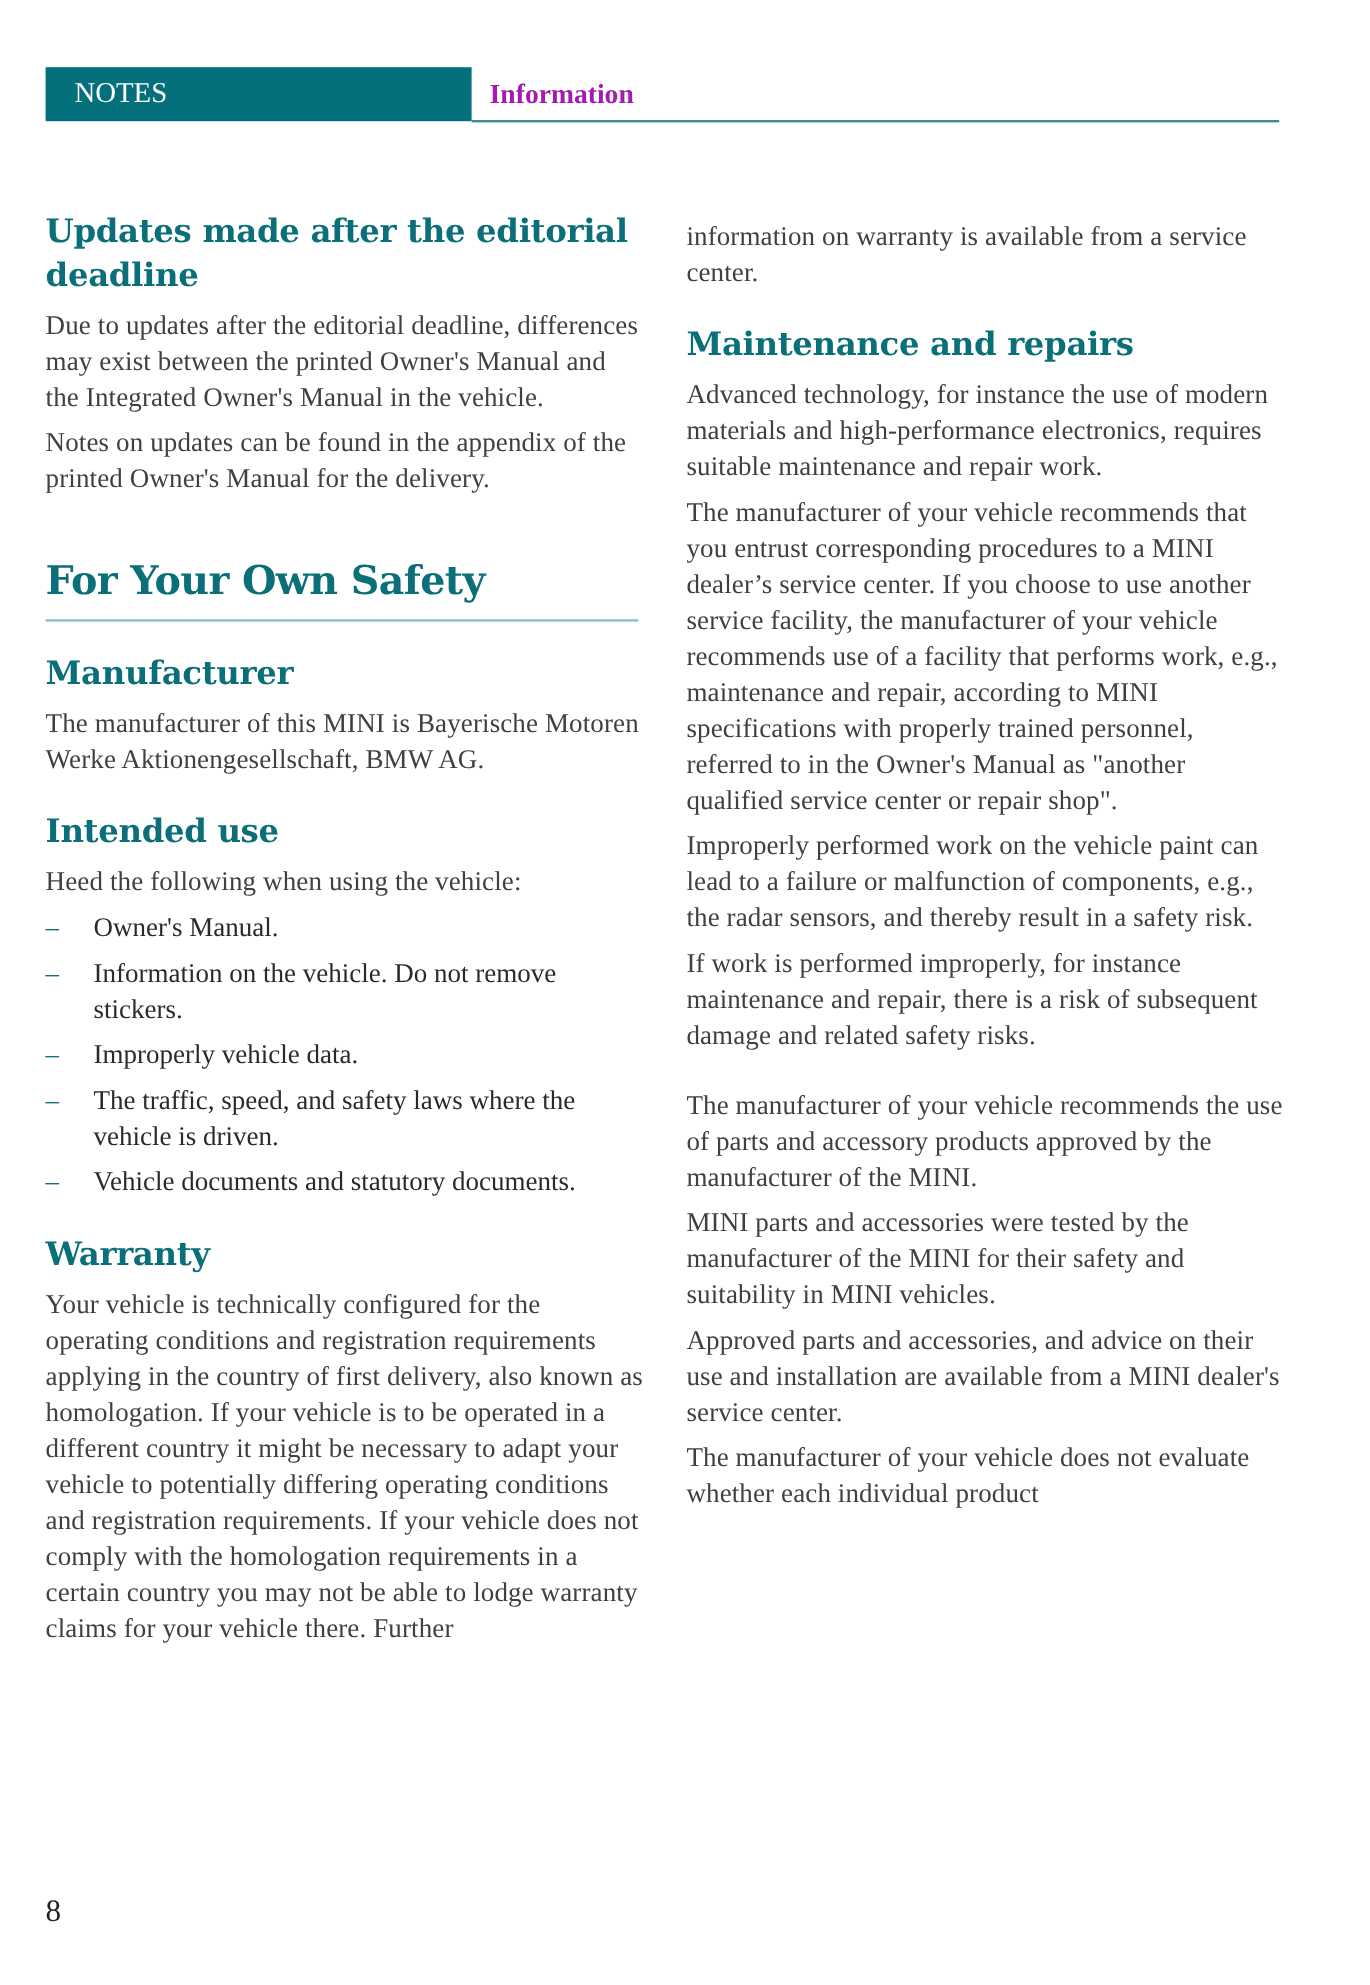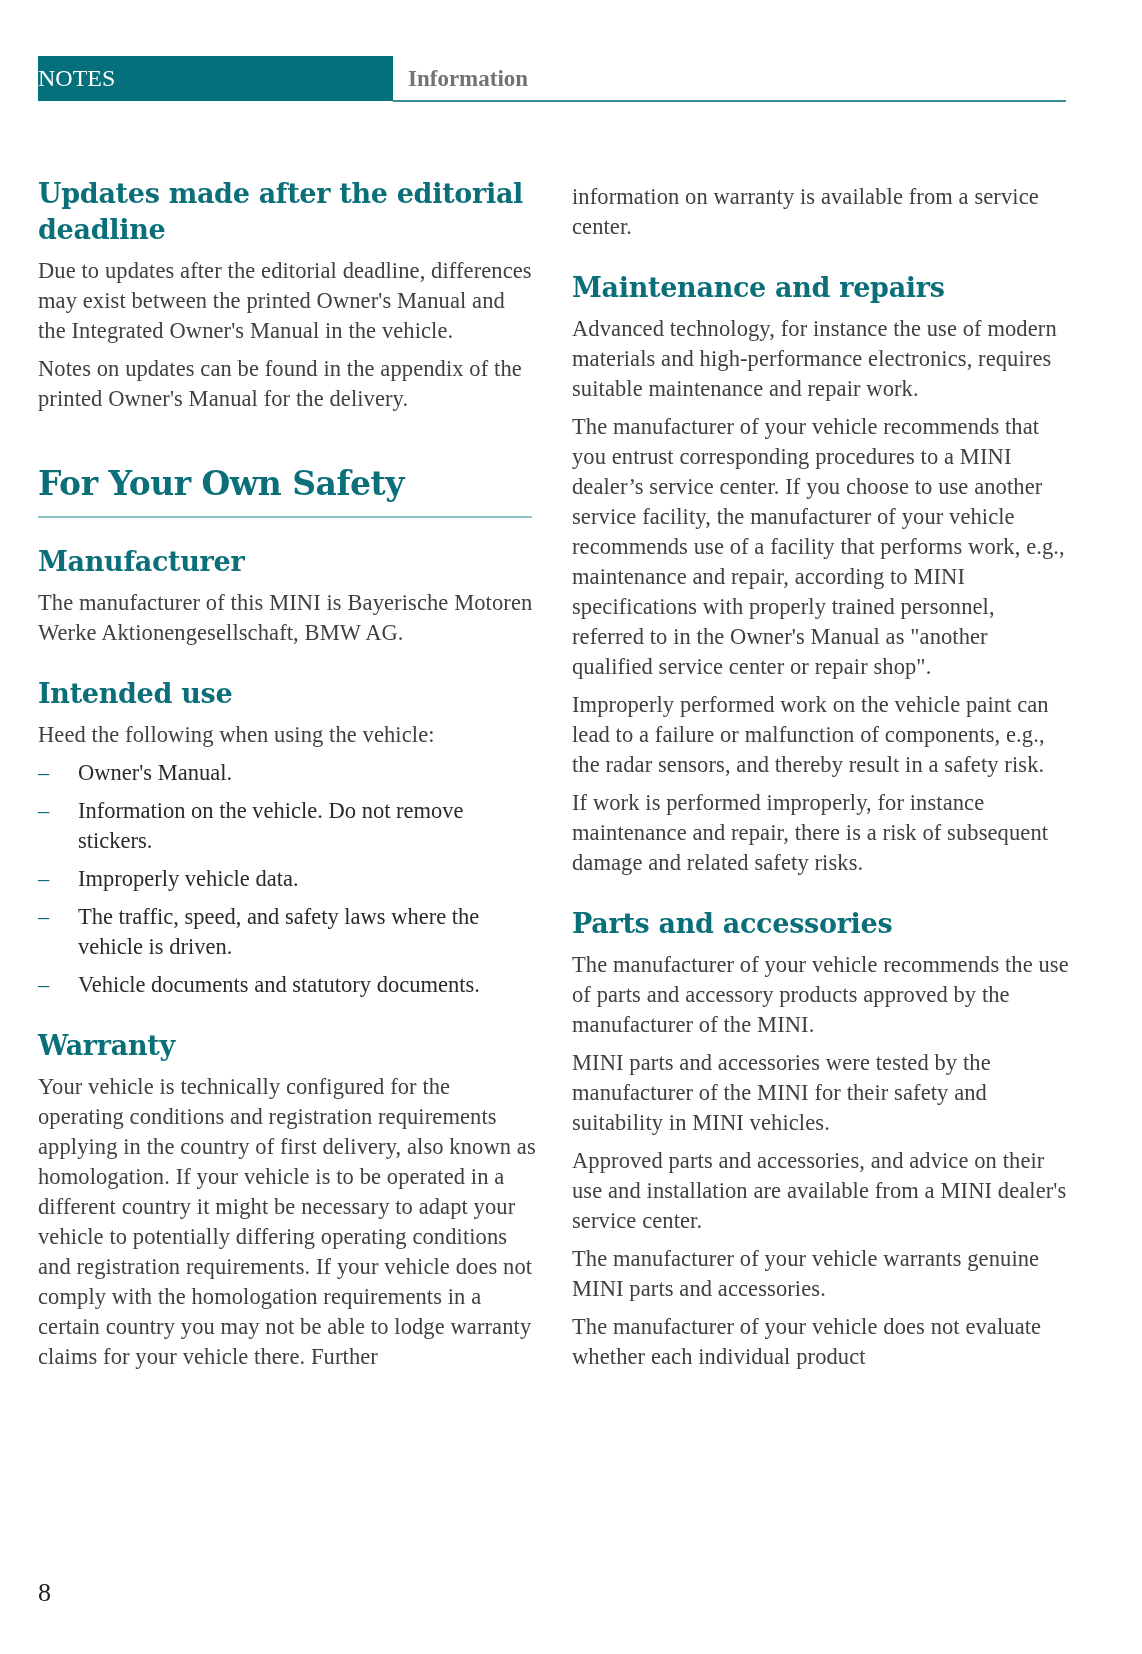--- a/index.html
+++ b/index.html
@@ -6,25 +6,25 @@
   body {
     width: 1142px; height: 1654px; position: relative; overflow: hidden;
     font-family: "DejaVu Serif", "Liberation Serif", serif;
     color: #262626;
   }
   .header { position: absolute; left: 38px; top: 56px; width: 1028px; height: 46px; }
   .header-tab {
     position: absolute; left: 0; top: 0; width: 355px; height: 45px;
     background: #04707c; color: #ffffff;
     font-family: "Liberation Serif", serif; font-size: 24px;
-    line-height: 45px; padding-left: 0; box-sizing: border-box;
+    line-height: 45px; padding-left: 24px; box-sizing: border-box;
   }
   .header-title {
     position: absolute; left: 370px; top: 0; height: 45px; line-height: 45px;
-    font-family: "Liberation Serif", serif; font-weight: bold; font-size: 23px; color: #737373;
+    font-family: "Liberation Serif", serif; font-weight: bold; font-size: 23px; color: #a21caf;
   }
   .header-rule { position: absolute; left: 355px; right: 0; top: 44px; height: 2px; background: #3b8a94; }
 
   .col { position: absolute; top: 140px; margin-top: 36px; }
   .col-left { left: 38px; width: 500px; }
   .col-right { left: 572px; width: 500px; top: 146px; }
 
   p { margin: 0 0 8px 0; font-size: 22.5px; line-height: 30px; font-family: "Liberation Serif", serif; color: #404040; letter-spacing: 0.1px; }
   h2 {
     margin: 0 0 8px 0; font-family: "DejaVu Serif", serif; font-weight: bold;
@@ -94,22 +94,20 @@
 
   <section class="sec">
     <h2>Maintenance and repairs</h2>
     <p>Advanced technology, for instance the use of modern materials and high-performance electronics, requires suitable maintenance and repair work.</p>
     <p>The manufacturer of your vehicle recommends that you entrust corresponding procedures to a MINI dealer’s service center. If you choose to use another service facility, the manufacturer of your vehicle recommends use of a facility that performs work, e.g., maintenance and repair, according to MINI specifications with properly trained personnel, referred to in the Owner's Manual as "another qualified service center or repair shop".</p>
     <p>Improperly performed work on the vehicle paint can lead to a failure or malfunction of components, e.g., the radar sensors, and thereby result in a safety risk.</p>
     <p>If work is performed improperly, for instance maintenance and repair, there is a risk of subsequent damage and related safety risks.</p>
   </section>
 
   <section class="sec">
-    <h2>Parts and accessories</h2>
     <p>The manufacturer of your vehicle recommends the use of parts and accessory products approved by the manufacturer of the MINI.</p>
     <p>MINI parts and accessories were tested by the manufacturer of the MINI for their safety and suitability in MINI vehicles.</p>
     <p>Approved parts and accessories, and advice on their use and installation are available from a MINI dealer's service center.</p>
-    <p>The manufacturer of your vehicle warrants genuine MINI parts and accessories.</p>
     <p>The manufacturer of your vehicle does not evaluate whether each individual product</p>
   </section>
 </div>
 
 <div class="page-number">8</div>
 
 </body></html>

